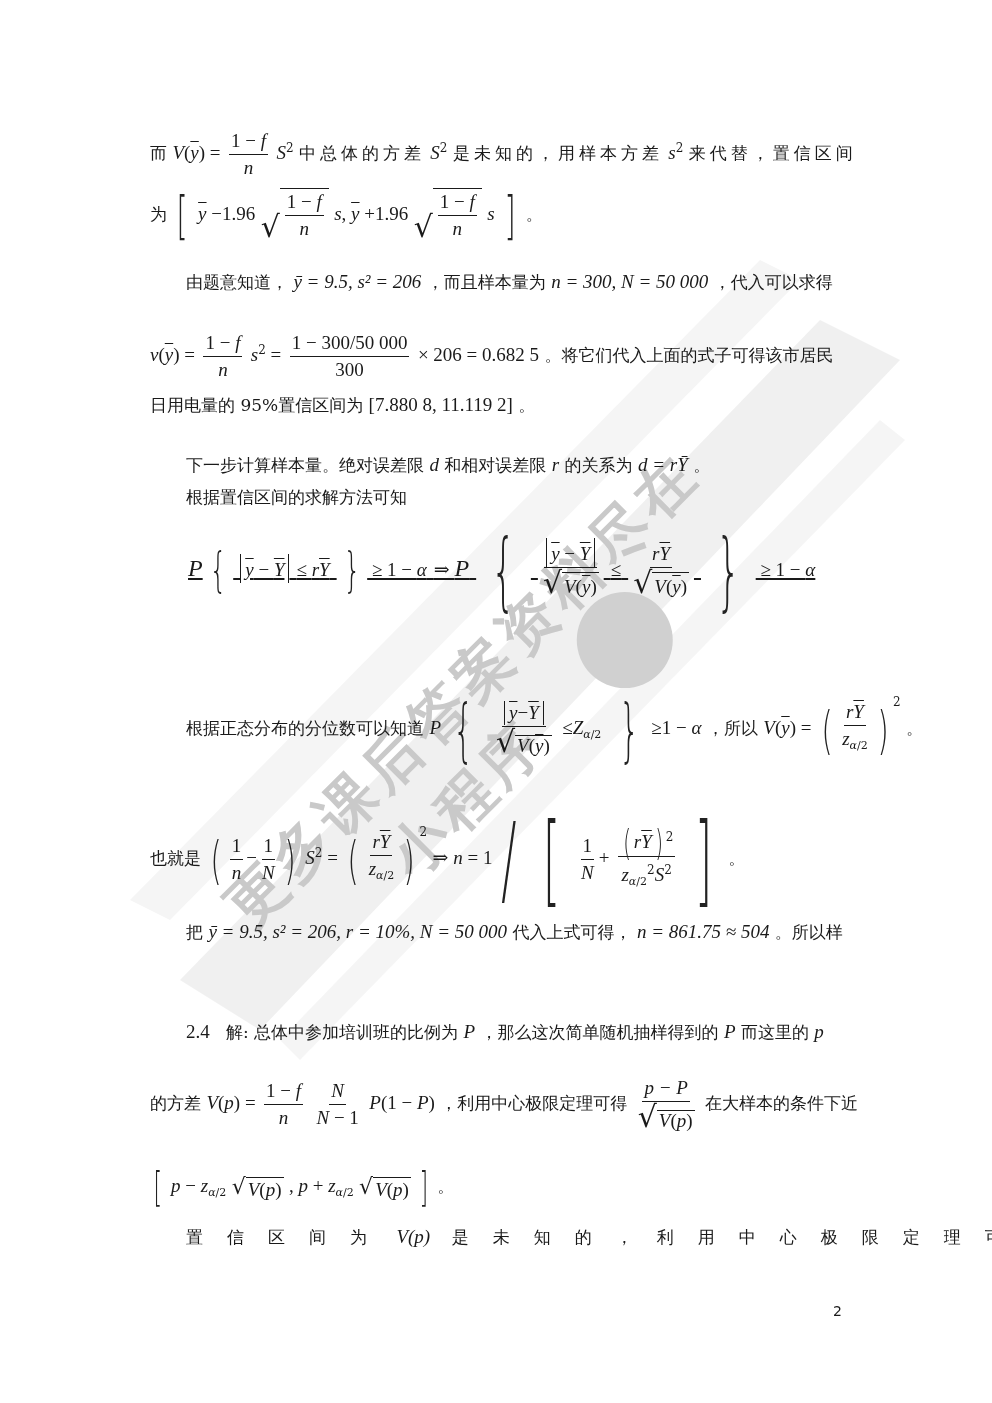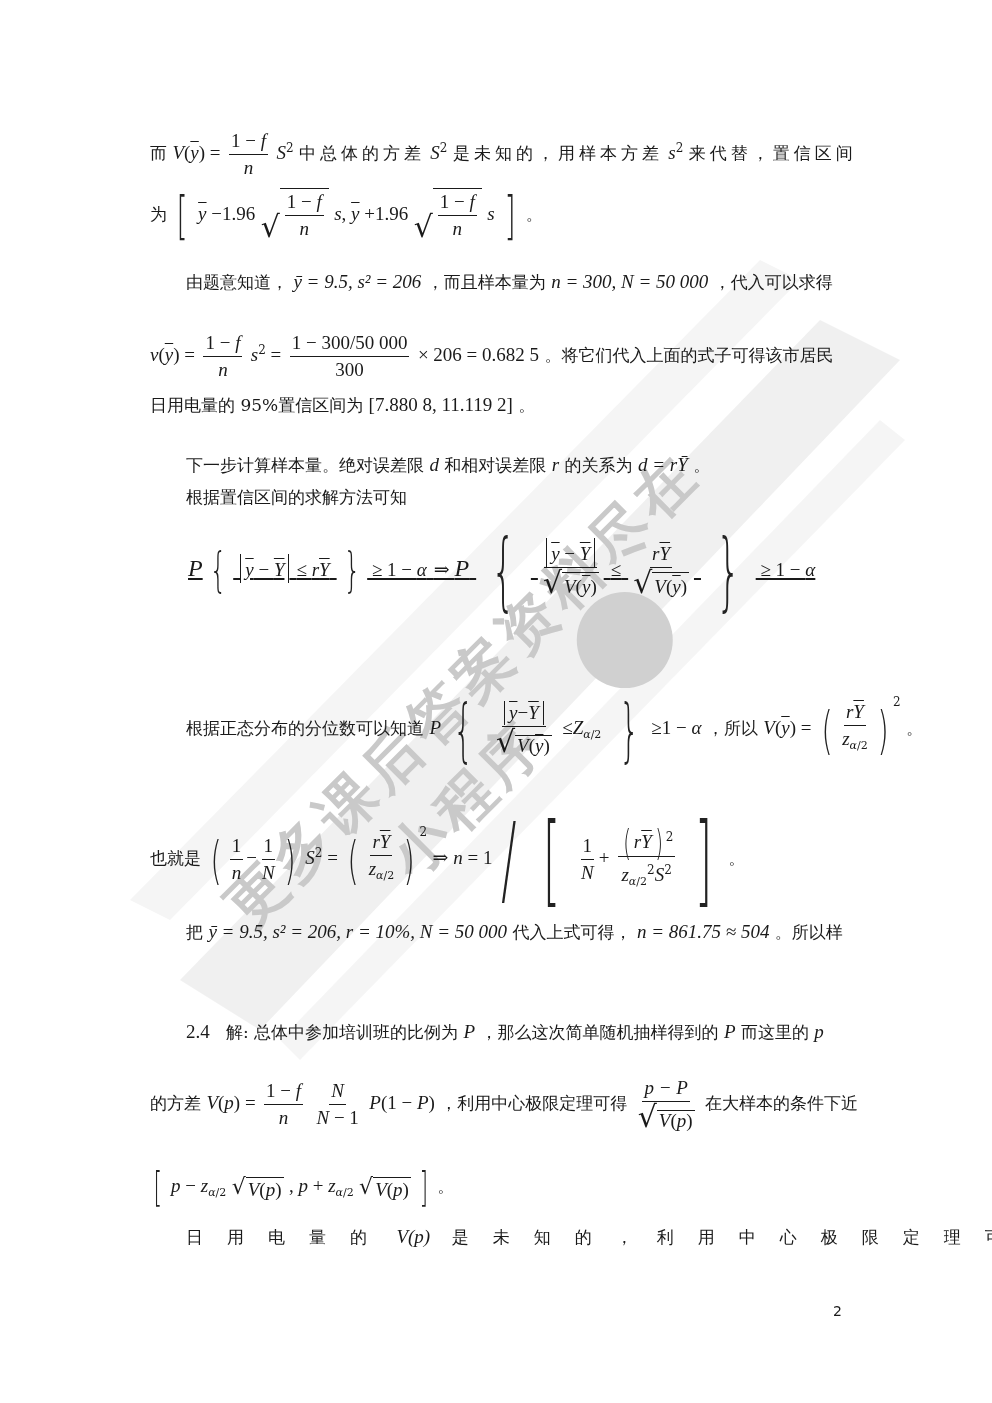--- a/index.html
+++ b/index.html
@@ -240,19 +240,19 @@
     <span class="n">, </span><span class="m">p</span><span class="n"> + </span><span class="m">z</span><sub><i>α</i>/2</sub>
     <span class="sqrt">
         <span class="rad" style="font-size:22px">√</span>
         <span class="body"><span class="m">V</span><span class="n">(</span><span class="m">p</span><span class="n">)</span></span>
       </span>
     <span class="big" style="font-size:40px">]</span>
     <span>。</span>
   </div>
 
   <div class="line indent" style="top:1225px;">
-    <span class="spaced">日用电量的</span>
+    <span class="spaced">置信区间为</span>
     <span class="m">V(p)</span>
     &nbsp;&nbsp;&nbsp;<span class="spaced">是未知的，利用中心极限定理可得</span>
   </div>
 
   <div class="pg">2</div>
 </div>
 
 </body></html>

